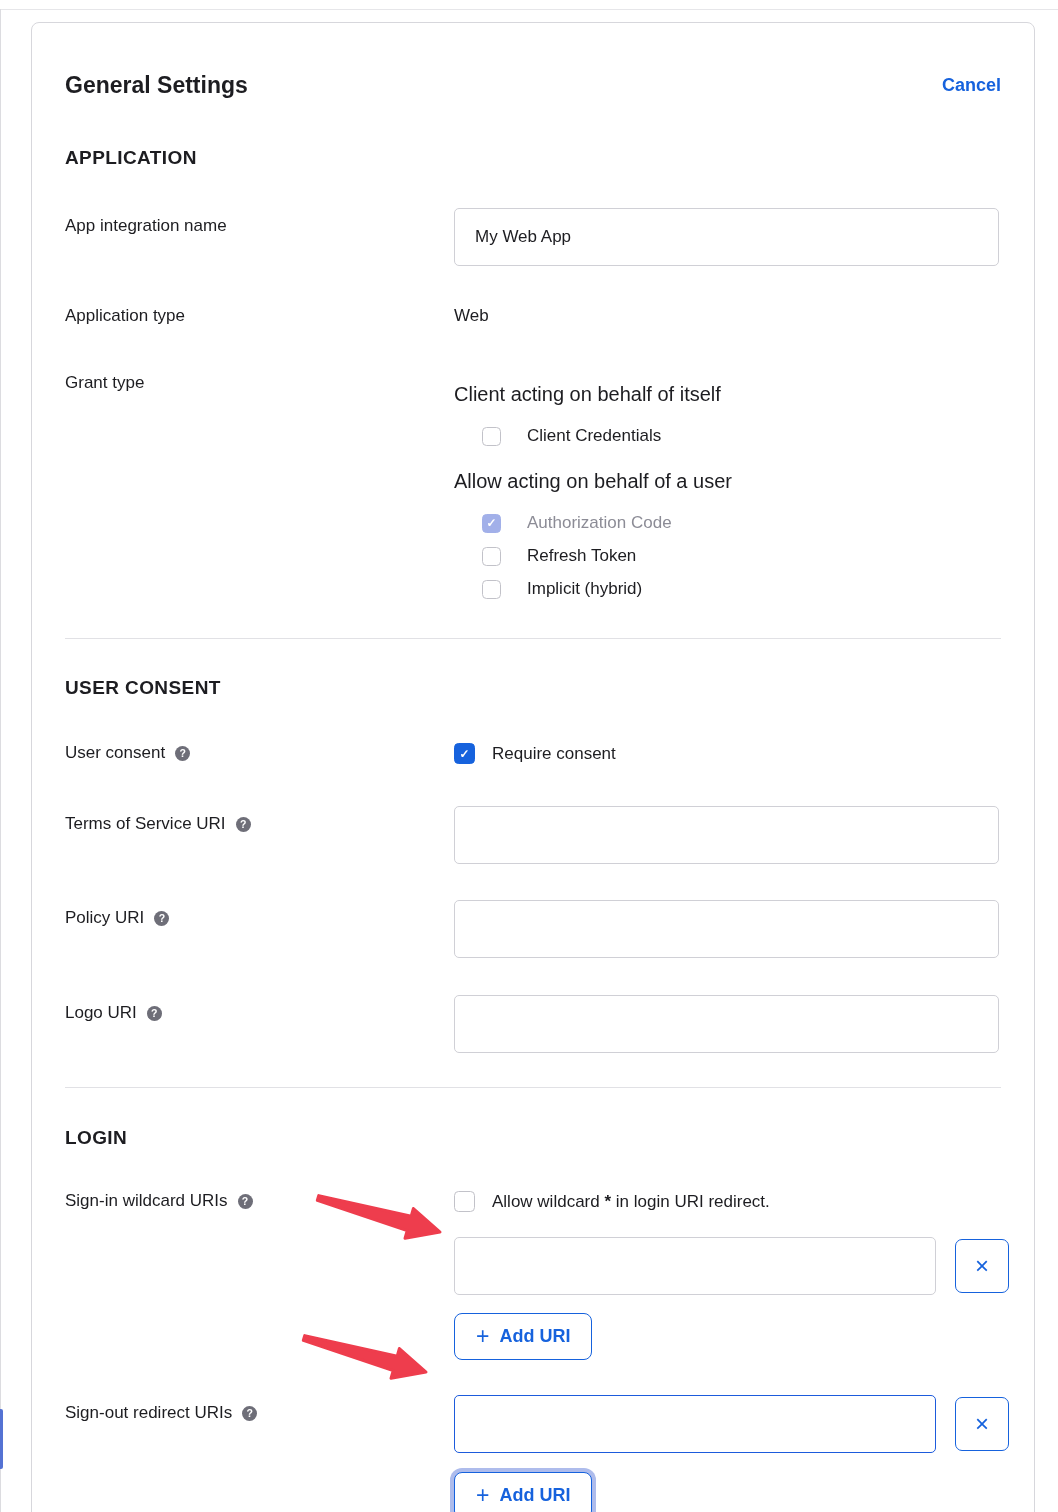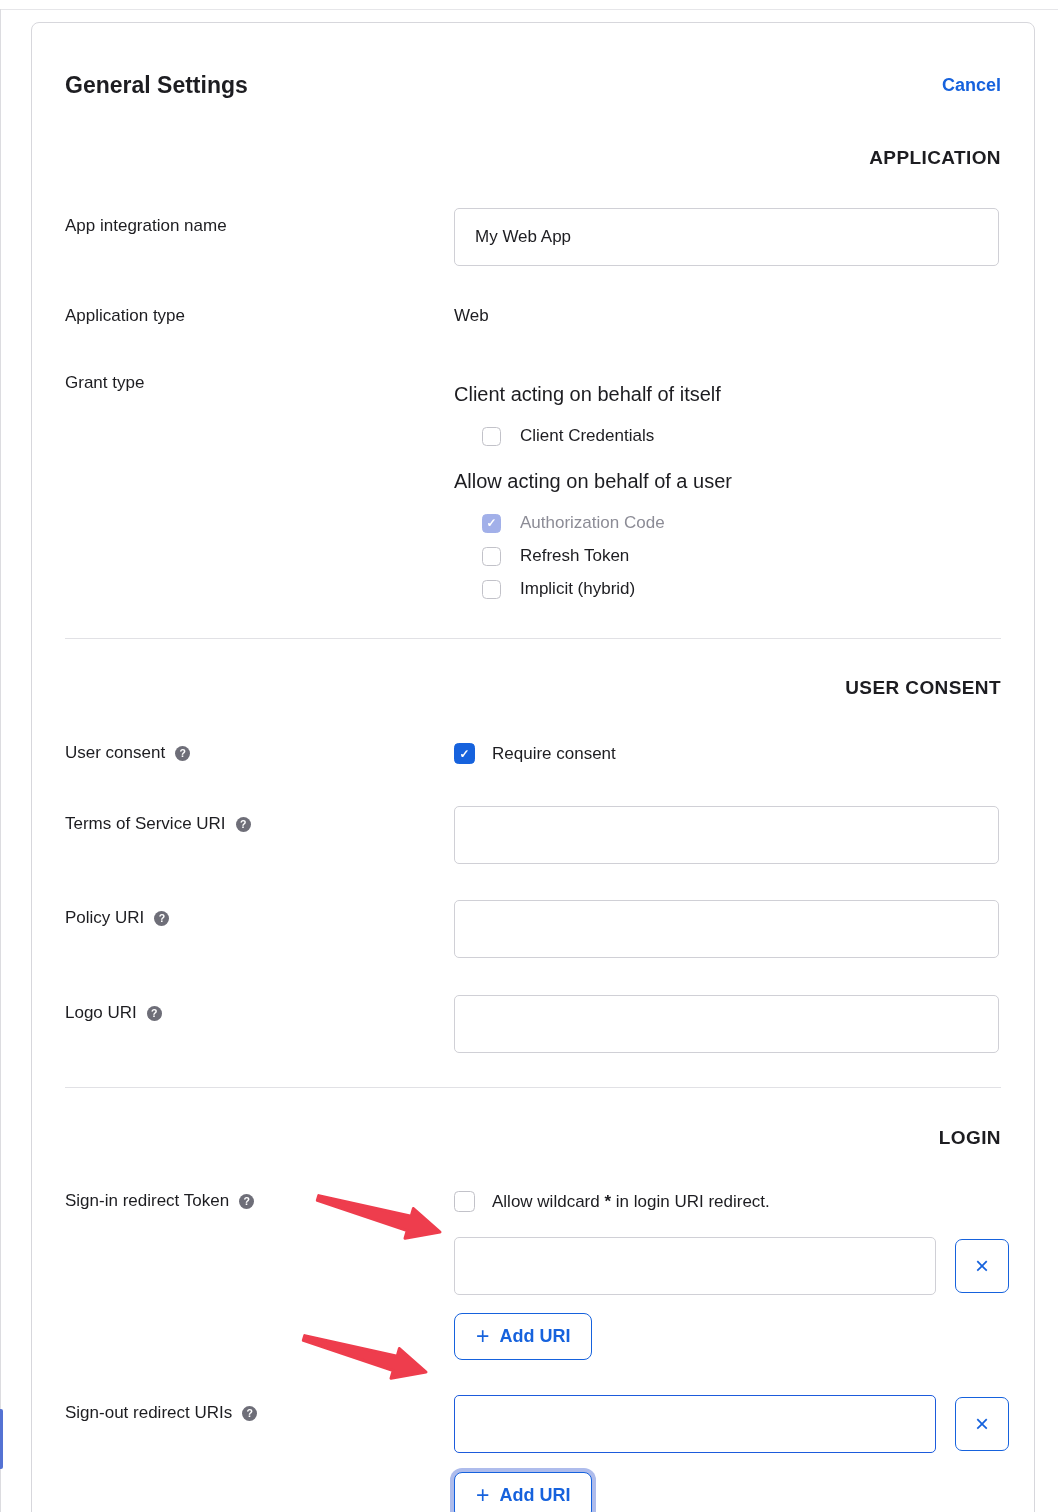--- a/index.html
+++ b/index.html
@@ -11,39 +11,39 @@
   .left-hairline { position:absolute; left:0; top:9px; width:1px; height:1503px; background:#dcdce0; }
   .left-blue-sliver { position:absolute; left:0; top:1409px; width:3px; height:60px; background:#5472d3; border-radius:0 2px 2px 0; }
 
   .card { position:absolute; left:31px; top:22px; width:1004px; height:1600px;
     background:#fff; border:1px solid #d7d7dc; border-radius:8px; padding:0 33px; }
 
   .header-row { margin-top:48px; display:flex; justify-content:space-between; align-items:flex-start; }
   .page-title { font-size:23px; font-weight:bold; line-height:28px; color:#1d1d21; }
   .cancel-link { font-size:18px; font-weight:bold; color:#1662dd; line-height:28px; cursor:pointer; text-decoration:none; }
 
-  .section-heading { font-size:19px; font-weight:bold; letter-spacing:.4px; line-height:22px; color:#1d1d21;text-align:right; }
+  .section-heading { font-size:19px; font-weight:bold; letter-spacing:.4px; line-height:22px; color:#1d1d21; }
   .divider { height:1px; background:#e1e1e5; width:100%; }
 
   .form-row { display:flex; align-items:flex-start; }
   .label-col { flex:0 0 389px; font-size:17px; line-height:20px; color:#1d1d21;
     display:flex; align-items:center; gap:10px; }
   .value-col { flex:1 1 auto; font-size:17px; line-height:20px; }
 
   .help-icon { width:15px; height:15px; border-radius:50%; background:#6e6e78; color:#fff;
     font-size:10.5px; font-weight:bold; display:inline-flex; align-items:center;
     justify-content:center; flex:0 0 15px; line-height:1; }
 
   .text-input { width:545px; height:58px; border:1px solid #d0d0d6; border-radius:5px;
     background:#fff; font-size:17px; color:#1d1d21; padding:0 20px; outline:none;
     font-family:"Liberation Sans", sans-serif; }
   .uri-input { width:482px; }
   .uri-input.focused-border { border:1.5px solid #1d5bdc; }
 
-  .cb-row { display:flex; align-items:center; gap:19px; font-size:17px; line-height:20px; }
+  .cb-row { display:flex; align-items:center; gap:26px; font-size:17px; line-height:20px; }
   .checkbox { width:19px; height:19px; border:1.5px solid #c2c2c9; border-radius:4.5px;
     background:#fff; flex:0 0 19px; display:flex; align-items:center; justify-content:center;
     font-size:12px; font-weight:bold; color:transparent; cursor:pointer; }
   .checkbox.big { width:21px; height:21px; flex-basis:21px; }
   .checkbox.checked-blue { background:#1662dd; border-color:#1662dd; color:#fff; }
   .checkbox.checked-disabled { background:#a2b0e9; border-color:#a2b0e9; color:#fff; }
   .cb-label-muted { color:#8c8c96; }
 
   .grant-group-title { font-size:20px; line-height:22px; }
   .grant-indent { margin-left:28px; }
@@ -201,21 +201,21 @@
       <input class="text-input" type="text" value="" style="">
     </div>
   </div>
 
   <div class="divider mt-divider2"></div>
 
   <div class="section-heading mt-login-heading">LOGIN</div>
 
   <div class="form-row mt-row-wildcard">
     <div class="label-col">
-      <span>Sign-in redirect Token</span>
+      <span>Sign-in wildcard URIs</span>
       <span class="help-icon">?</span>
     </div>
     <div class="value-col">
       <div class="cb-row" style="gap:17px;">
         <span class="checkbox big"></span>
         <span><span>Allow wildcard </span><span class="bold-star">*</span><span> in login URI redirect.</span></span>
       </div>
     </div>
   </div>
 

